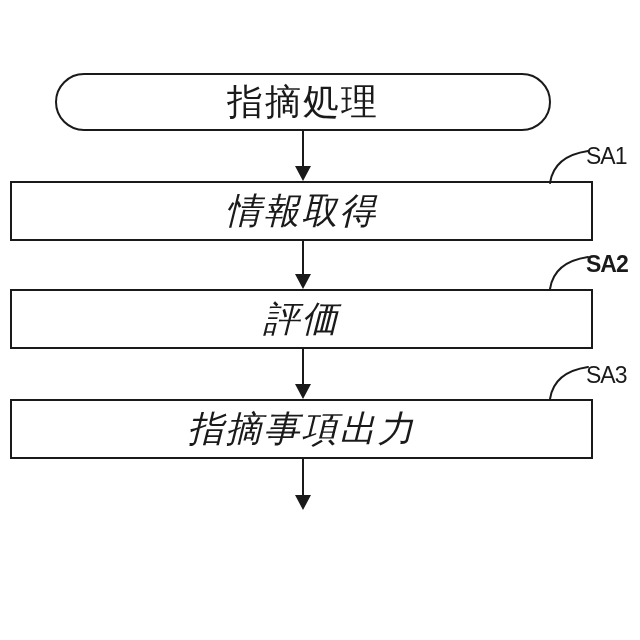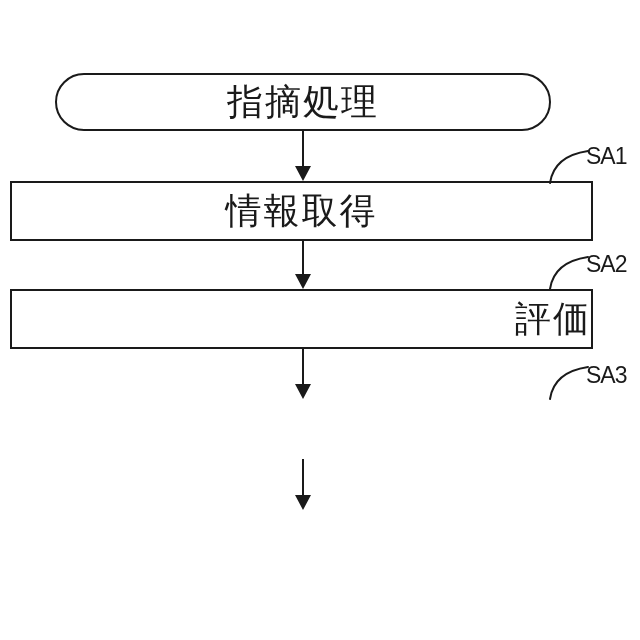--- a/index.html
+++ b/index.html
@@ -28,23 +28,24 @@
   .stadium.start{top:73px;}
   .stadium.end{top:510px;}
   
   .rect{
     position:absolute;
     left:10px;width:579px;height:56px;
     border:2px solid var(--line);
     display:flex;align-items:center;justify-content:center;
     background:var(--bg);
     box-sizing:content-box;
+    font-style:italic;
   }
   .rect.r1{top:181px;}
-  .rect.r2{top:289px;justify-content:flex-end;}
+  .rect.r2{top:289px;}
   .rect.r3{top:399px;}
   .node-label{
     font-size:36px;
     letter-spacing:2px;
     line-height:1;
     white-space:nowrap;
   }
   
   .shaft{
     position:absolute;left:302px;width:2px;
@@ -75,21 +76,21 @@
     fill:none;stroke:var(--line);stroke-width:2px;stroke-linecap:round;
   }
   
   .tag{
     position:absolute;left:586px;
     font-size:23px;line-height:30px;
     letter-spacing:-1px;
     white-space:nowrap;
   }
   .t1{top:141px;}
-  .t2{top:249px;}
+  .t2{top:249px;font-weight:bold;}
   .t3{top:360px;text-align:center;}
 </style>
 </head>
 <body>
 
 <div class="canvas">
 
   <div class="stadium start">
     <span class="node-label">指摘処理</span>
   </div>
@@ -112,20 +113,23 @@
     <span class="node-label">評価</span>
   </div>
   <svg class="leader l2" viewBox="0 0 44 38" aria-hidden="true">
     <path d="M4,36 Q8,9 42,4"></path>
   </svg>
   <div class="tag t2">SA2</div>
 
   <div class="shaft a3"></div>
   <div class="head h3"></div>
 
+  <div class="rect r3">
+    <span class="node-label">指摘事項出力</span>
+  </div>
   <svg class="leader l3" viewBox="0 0 44 38" aria-hidden="true">
     <path d="M4,36 Q8,9 42,4"></path>
   </svg>
   <div class="tag t3">SA3</div>
 
   <div class="shaft a4"></div>
   <div class="head h4"></div>
 
 
 </div>

